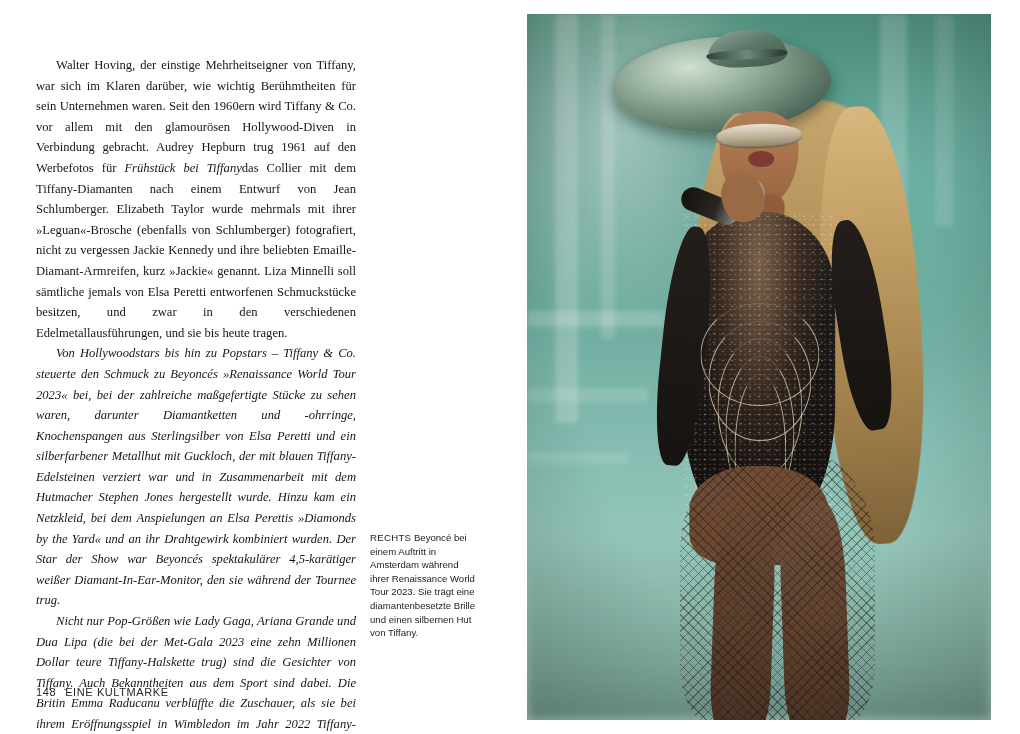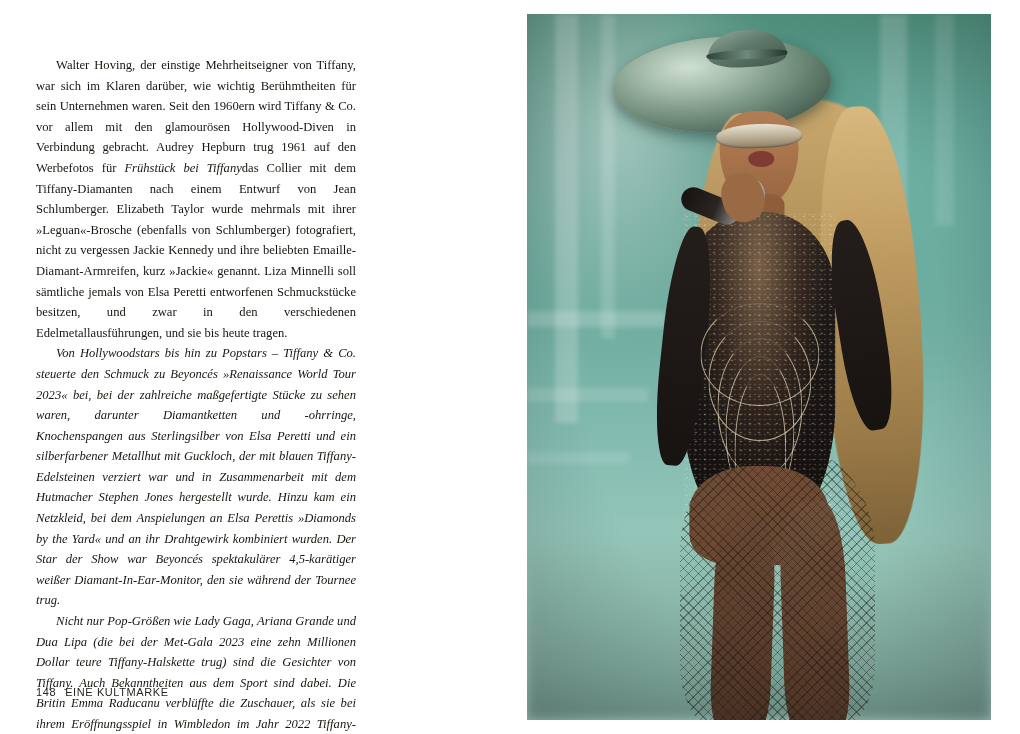--- a/index.html
+++ b/index.html
@@ -397,20 +397,24 @@
   <div class="body-col">
     <p class="first"><span>Walter Hoving, der einstige Mehrheitseigner von Tiffany, war sich im Klaren darüber, wie wichtig Berühmtheiten für sein Unternehmen waren. Seit den 1960ern wird Tiffany &amp; Co. vor allem mit den glamourösen Hollywood-Diven in Verbindung gebracht. Audrey Hepburn trug 1961 auf den Werbefotos für </span><span class="ital">Frühstück bei Tiffany</span><span>das Collier mit dem Tiffany-Diamanten nach einem Entwurf von Jean Schlumberger. Elizabeth Taylor wurde mehrmals mit ihrer »Leguan«-Brosche (ebenfalls von Schlumberger) fotografiert, nicht zu vergessen Jackie Kennedy und ihre beliebten Emaille-Diamant-Armreifen, kurz »Jackie« genannt. Liza Minnelli soll sämtliche jemals von Elsa Peretti entworfenen Schmuckstücke besitzen, und zwar in den verschiedenen Edelmetallausführungen, und sie bis heute tragen.</span></p>
     <p>Von Hollywoodstars bis hin zu Popstars – Tiffany &amp; Co. steuerte den Schmuck zu Beyoncés »Renaissance World Tour 2023« bei, bei der zahlreiche maßgefertigte Stücke zu sehen waren, darunter Diamantketten und -ohrringe, Knochenspangen aus Sterlingsilber von Elsa Peretti und ein silberfarbener Metallhut mit Guckloch, der mit blauen Tiffany-Edelsteinen verziert war und in Zusammenarbeit mit dem Hutmacher Stephen Jones hergestellt wurde. Hinzu kam ein Netzkleid, bei dem Anspielungen an Elsa Perettis »Diamonds by the Yard« und an ihr Drahtgewirk kombiniert wurden. Der Star der Show war Beyoncés spektakulärer 4,5-karätiger weißer Diamant-In-Ear-Monitor, den sie während der Tournee trug.</p>
     <p>Nicht nur Pop-Größen wie Lady Gaga, Ariana Grande und Dua Lipa (die bei der Met-Gala 2023 eine zehn Millionen Dollar teure Tiffany-Halskette trug) sind die Gesichter von Tiffany. Auch Bekanntheiten aus dem Sport sind dabei. Die Britin Emma Raducanu verblüffte die Zuschauer, als sie bei ihrem Eröffnungsspiel in Wimbledon im Jahr 2022 Tiffany-Schmuck im Wert von 37 100 Dollar trug.</p>
   </div>
 
   <div class="folio">
     <span class="num">148</span><span>EINE KULTMARKE</span>
   </div>
 
+  <div class="caption">
+    <span class="lead">RECHTS</span>
+    <span>Beyoncé bei einem Auftritt in Amsterdam während ihrer Renaissance World Tour 2023. Sie trägt eine diamantenbesetzte Brille und einen silbernen Hut von Tiffany.</span>
+  </div>
 
   <div class="photo">
     <div class="photo-inner">
       <div class="bg-base"></div>
       <div class="bg-blur1"></div>
       <div class="bg-blur2"></div>
       <div class="bar b1"></div>
       <div class="bar b2"></div>
       <div class="bar b3"></div>
       <div class="bar b4"></div>

